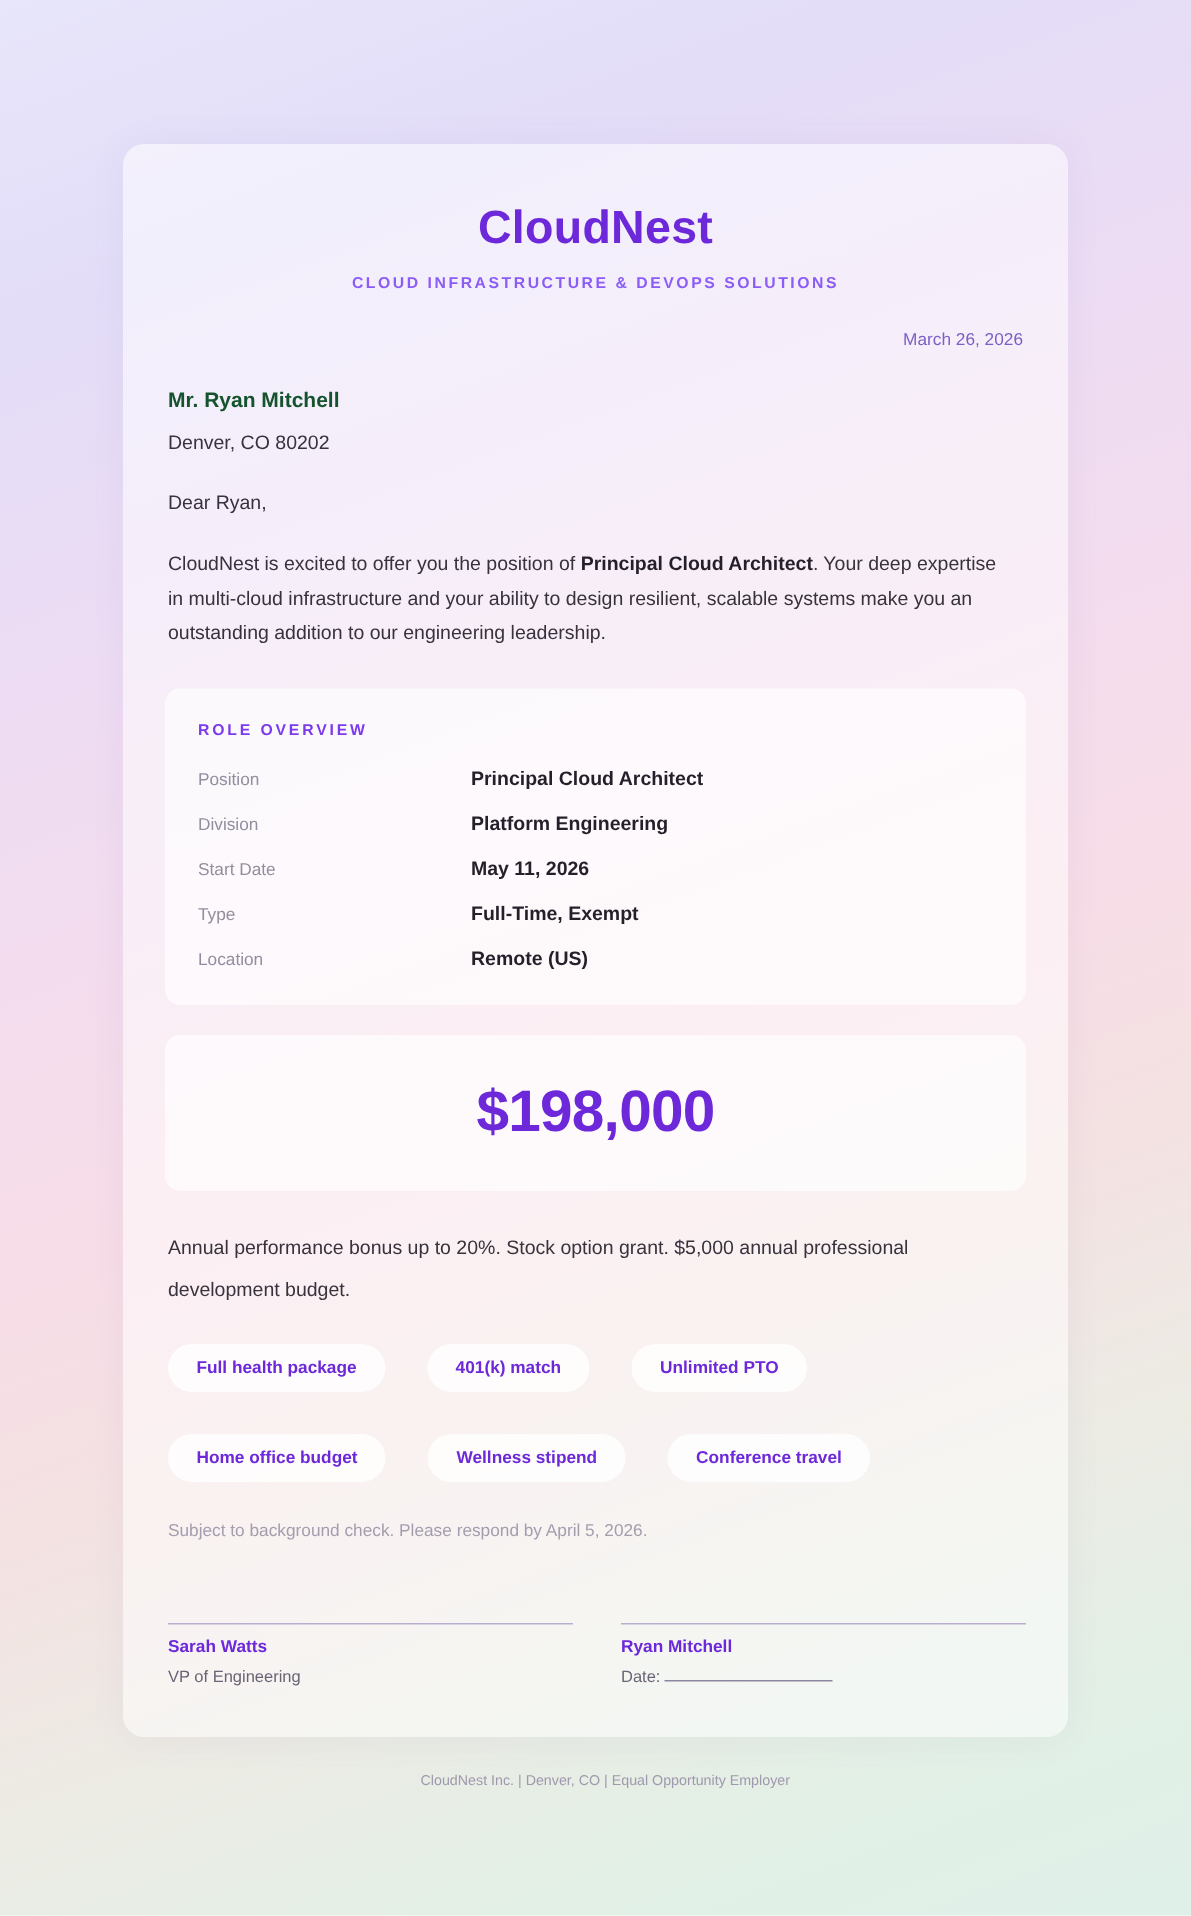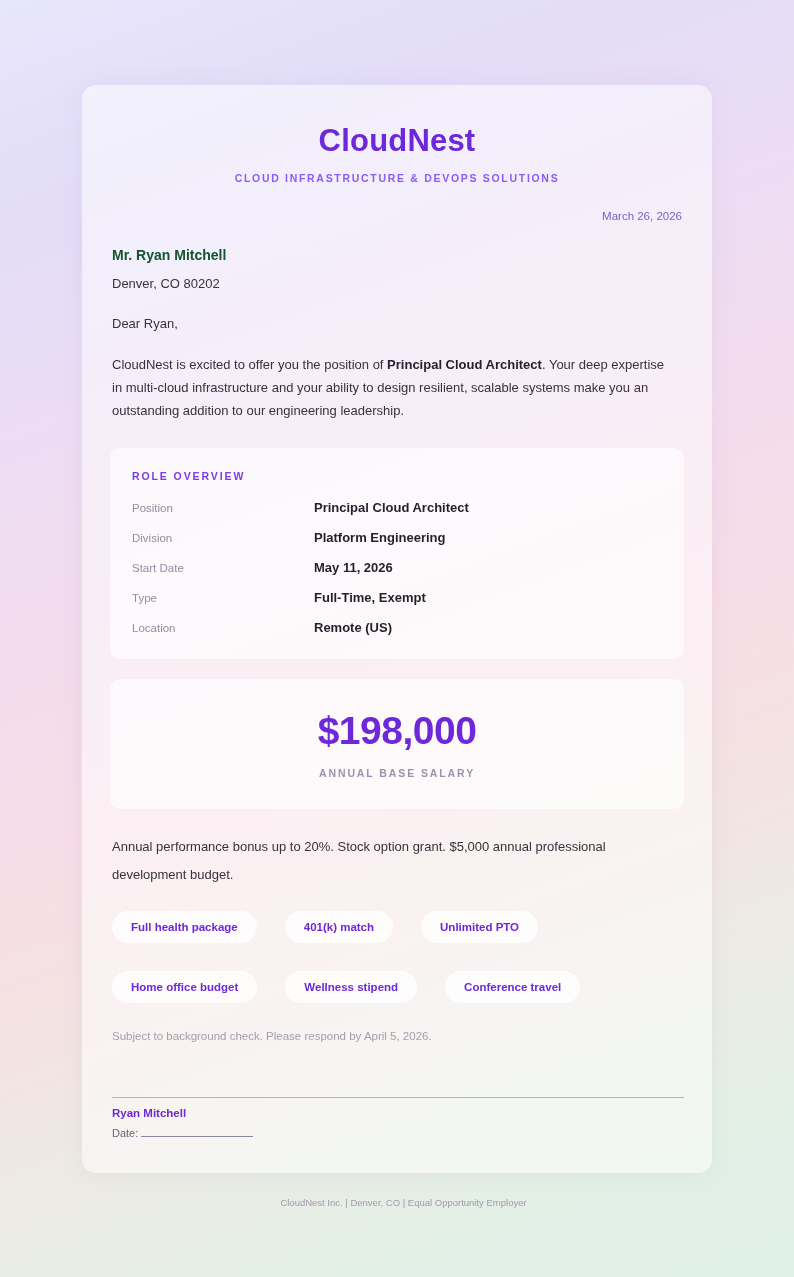--- a/index.html
+++ b/index.html
@@ -25,21 +25,21 @@
 
   .page {
     width: 794px;
     min-height: 1277px;
     box-sizing: border-box;
     padding: 82px 0 0 0;
   }
 
   .sheet {
     width: 630px;
-    margin: 3px auto;
+    margin: 14px auto;
     background: rgba(255,255,255,0.52);
     border-radius: 14px;
     box-sizing: border-box;
     padding: 30px 28px 34px 28px;
     box-shadow: 0 1px 24px rgba(120,100,170,0.07);
   }
 
   
   .brand {
     text-align: center;
@@ -272,39 +272,43 @@
         <div class="field-value">Full-Time, Exempt</div>
       </div>
       <div class="field-row">
         <div class="field-label">Location</div>
         <div class="field-value">Remote (US)</div>
       </div>
     </div>
 
     <div class="salary-card">
       <div class="salary-amount">$198,000</div>
-      <div class="salary-label">ANNUAL BASE SALARY</div>
     </div>
 
     <div class="notes">Annual performance bonus up to 20%. Stock option grant. $5,000 annual professional development budget.</div>
 
     <div class="perks">
       <div class="perk">Full health package</div>
       <div class="perk">401(k) match</div>
       <div class="perk">Unlimited PTO</div>
       <div class="perk">Home office budget</div>
       <div class="perk">Wellness stipend</div>
       <div class="perk">Conference travel</div>
     </div>
 
     <div class="legal">Subject to background check. Please respond by April 5, 2026.</div>
 
     <div class="signatures">
       <div class="sig-block">
         <div class="sig-line"></div>
+        <div class="sig-name">Sarah Watts</div>
+        <div class="sig-role">VP of Engineering</div>
+      </div>
+      <div class="sig-block">
+        <div class="sig-line"></div>
         <div class="sig-name">Ryan Mitchell</div>
         <div class="sig-date"><span>Date:</span><span class="blank"></span></div>
       </div>
     </div>
 
   </div>
 
   <div class="footer">CloudNest Inc. | Denver, CO | Equal Opportunity Employer</div>
 
 </div>

